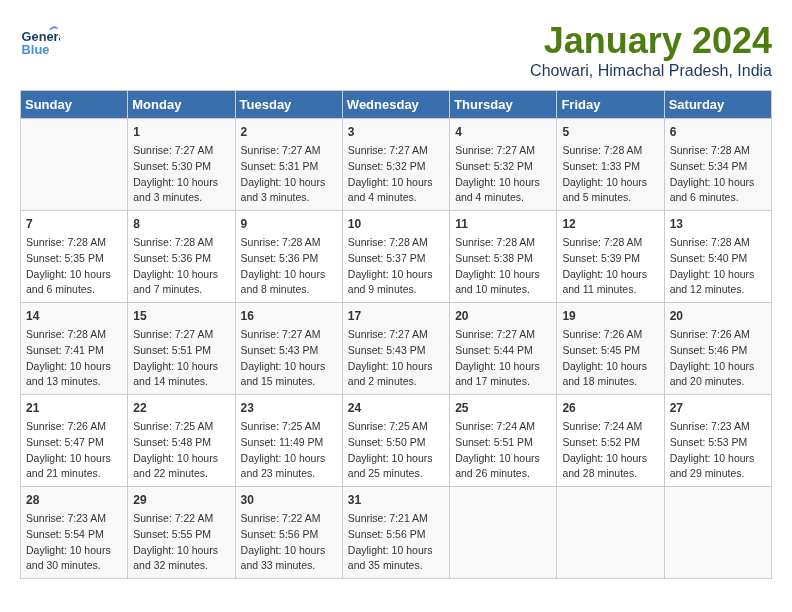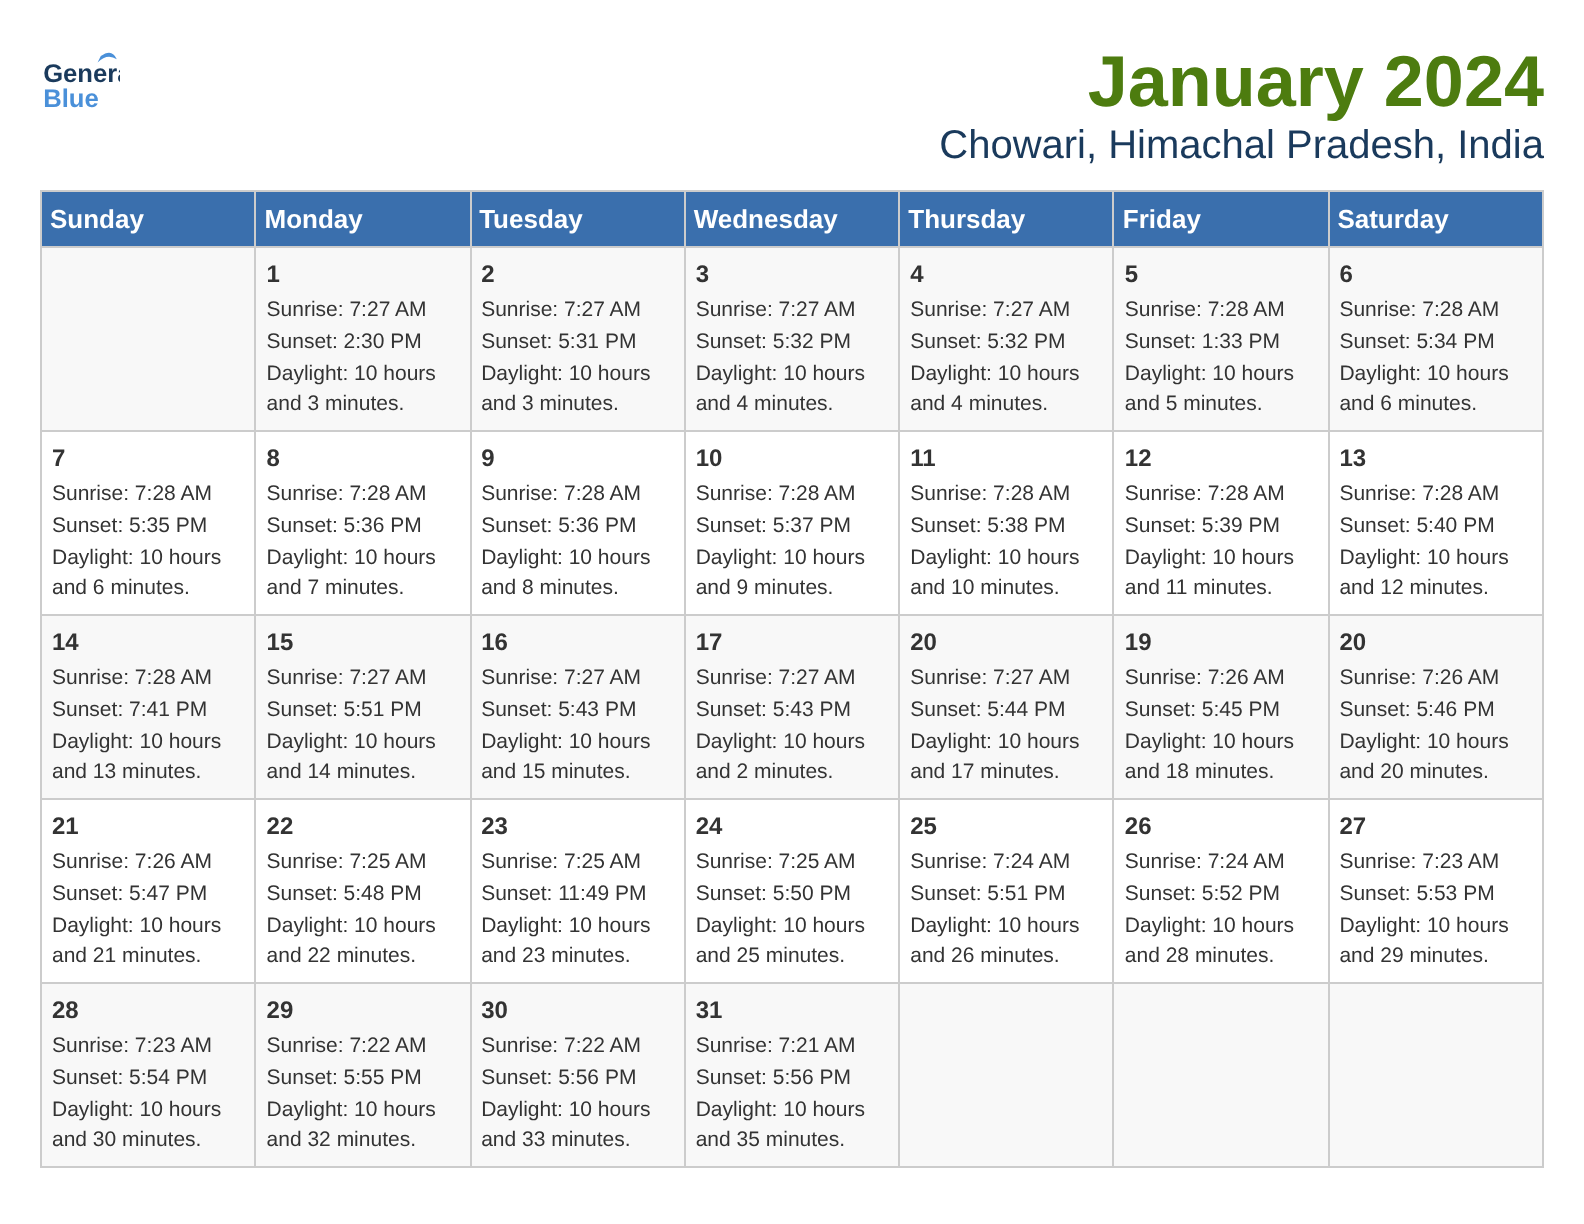--- a/index.html
+++ b/index.html
@@ -18,21 +18,21 @@
     }
     .title-block {
       text-align: right;
     }
     .month-title {
       font-size: 36px;
       font-weight: bold;
       color: #4d7c0f;
     }
     .location {
-      font-size: 20px;
+      font-size: 16px;
       color: #1a3a5c;
     }
     table {
       width: 100%;
       border-collapse: collapse;
       font-size: 11px;
     }
     thead tr th {
       background: #3a6fad;
       color: #fff;
@@ -101,21 +101,21 @@
         <th>Friday</th>
         <th>Saturday</th>
       </tr>
   </thead>
   <tbody id="calendar-body">
   <tr>
         <td></td>
         <td>
           <span class="day-num">1</span>
           <div>Sunrise: 7:27 AM</div>
-          <div>Sunset: 2:30 PM</div>
+          <div>Sunset: 5:30 PM</div>
           <div>Daylight: 10 hours</div>
           <div>and 3 minutes.</div>
         </td>
         <td>
           <span class="day-num">2</span>
           <div>Sunrise: 7:27 AM</div>
           <div>Sunset: 5:31 PM</div>
           <div>Daylight: 10 hours</div>
           <div>and 3 minutes.</div>
         </td>

